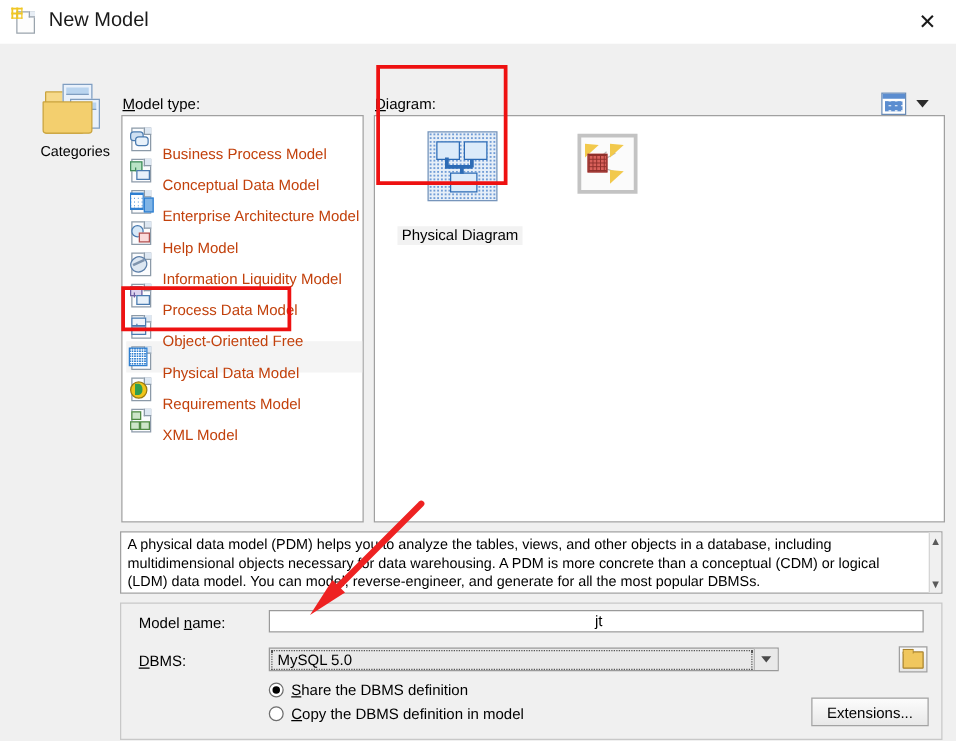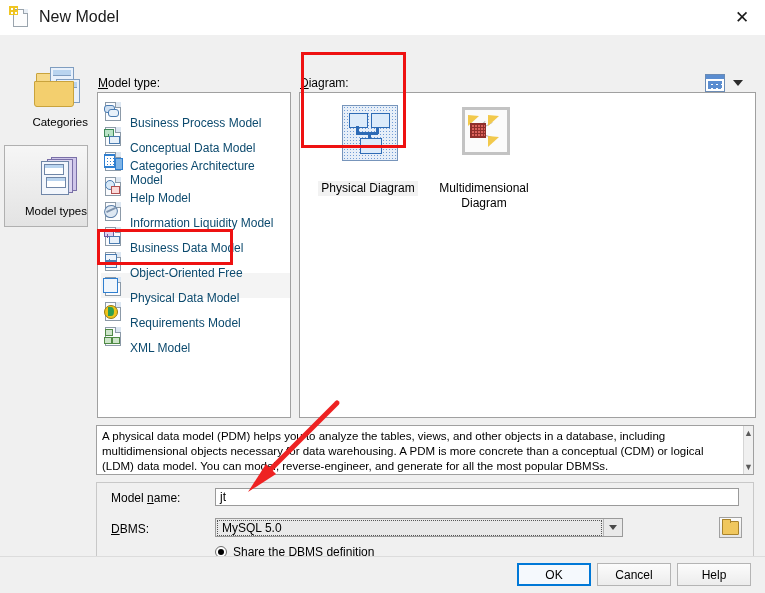--- a/index.html
+++ b/index.html
@@ -75,21 +75,21 @@
                       linear-gradient(180deg,#5b8dd0 3px,transparent 3px);
      background-size:5px 4px;}
   .vb-arrow{margin-left:8px;width:0;height:0;border-left:5px solid transparent;border-right:5px solid transparent;border-top:6px solid #2b2b2b;}
 
   
   .pane-left{position:absolute;left:97px;top:57px;width:192px;height:324px;background:#fff;
              border:1px solid #a0a0a0;overflow:hidden;}
   .mlist{padding:5px 0 0 3px;}
   .mrow{height:25px;display:flex;align-items:center;padding-left:2px;}
   .mrow.sel{background:#f4f4f4;}
-  .mrow .mlabel{font-size:12px;margin-left:7px;color:#0c4a6e;margin-top:24px;}
+  .mrow .mlabel{font-size:12px;margin-left:7px;color:#c2410c;margin-top:24px;}
   .mico{width:20px;height:20px;position:relative;flex:0 0 auto;}
   .doc{position:absolute;left:2px;top:1px;width:14px;height:17px;background:#fbfcfe;border:1px solid #8c9aa8;}
   .doc:after{content:"";position:absolute;right:-1px;top:-1px;width:5px;height:5px;background:#dde7f2;border-left:1px solid #8c9aa8;border-bottom:1px solid #8c9aa8;}
   .ov{position:absolute;}
 
   
   .pane-right{position:absolute;left:299px;top:57px;width:455px;height:324px;background:#fff;
               border:1px solid #a0a0a0;}
   .dgrid{display:flex;padding:10px 0 0 14px;}
   .dcell{width:108px;display:flex;flex-direction:column;align-items:center;margin-right:8px;}
@@ -122,21 +122,21 @@
   .descscroll{width:15px;background:#f0f0f0;border-left:1px solid #d5d5d5;
      display:flex;flex-direction:column;justify-content:space-between;align-items:center;padding:2px 0;}
   .sc-up,.sc-dn{font-size:9px;color:#5a5a5a;}
 
   
   .groupbox{position:absolute;left:96px;top:447px;width:658px;height:110px;background:#f0f0f0;
             border:1px solid #c8c8c8;box-sizing:border-box;}
   .frow{position:absolute;display:flex;align-items:flex-end;}
   .flabel{font-size:12px;}
   .tinput{height:18px;background:#fff;border:1px solid #9a9a9a;box-sizing:border-box;
-          display:flex;align-items:center;padding-left:4px;font-size:12px;}
+          display:flex;align-items:center;padding-left:4px;font-size:12px;justify-content:center;}
   .combo{height:19px;background:#e9e9e9;border:1px solid #9a9a9a;box-sizing:border-box;display:flex;align-items:center;}
   .combo-val{flex:1 1 auto;padding-left:4px;font-size:12px;border:1px dotted #555;margin:1px;height:14px;
              display:flex;align-items:center;background:#e9e9e9;}
   .combo-btn{width:18px;height:17px;display:flex;align-items:center;justify-content:center;
              background:#e9e9e9;border-left:1px solid #b6b6b6;}
   .chev{width:0;height:0;border-left:4px solid transparent;border-right:4px solid transparent;border-top:5px solid #4a4a4a;}
   .foldbtn{width:23px;height:21px;background:linear-gradient(180deg,#fbfbfb,#e6e6e6);border:1px solid #a0a0a0;
            display:flex;align-items:center;justify-content:center;box-sizing:border-box;}
   .fold-ic{width:15px;height:12px;background:#f0c75e;border:1px solid #a9832c;border-radius:1px;position:relative;}
   .fold-ic:before{content:"";position:absolute;left:-1px;top:-3px;width:7px;height:3px;background:#f0c75e;border:1px solid #a9832c;border-bottom:none;border-radius:1px 1px 0 0;}
@@ -185,30 +185,20 @@
           <div class="cat-doc1">
               <div class="bar"></div>
             </div>
           <div class="cat-doc2">
               <div class="bar"></div>
             </div>
           <div class="fold-front"></div>
         </div>
         <div class="rail-label">Categories</div>
       </div>
-      <div class="rail-item selected">
-        <div class="ico-mt">
-          <div class="mt-s3"></div>
-            <div class="mt-s2"></div>
-            <div class="mt-s1"></div>
-          <div class="mt-b1"></div>
-            <div class="mt-b2"></div>
-        </div>
-        <div class="rail-label">Model types</div>
-      </div>
     </div>
 
     <div class="lbl-modeltype"><span class="u">M</span><span>odel type:</span></div>
     <div class="lbl-diagram"><span class="u">D</span><span>iagram:</span></div>
 
     <div class="viewbtn">
       <div class="vb-grid">
           <div class="vb-dots"></div>
         </div>
       <div class="vb-arrow"></div>
@@ -238,21 +228,21 @@
 
         <div class="mrow">
           <div class="mico">
             <div class="doc"></div>
             <div class="ov" style="left:1px;top:3px;width:11px;height:14px;background:#2f7fd0;"></div>
             <div class="ov" style="left:2px;top:5px;width:9px;height:10px;
                background-image:linear-gradient(90deg,#ffffff 2px,transparent 2px),linear-gradient(180deg,#ffffff 2px,transparent 2px);
                background-size:3px 3px;"></div>
             <div class="ov" style="left:12px;top:7px;width:6px;height:10px;background:#7fb4e6;border:1px solid #2f7fd0;"></div>
           </div>
-          <div class="mlabel">Categories Architecture Model</div>
+          <div class="mlabel">Enterprise Architecture Model</div>
         </div>
 
         <div class="mrow">
           <div class="mico">
             <div class="doc"></div>
             <div class="ov" style="left:2px;top:4px;width:8px;height:8px;border-radius:50%;background:#d8e9f8;border:1px solid #4a7bb0;"></div>
             <div class="ov" style="left:8px;top:10px;width:7px;height:6px;background:#fbdada;border:1px solid #b05050;"></div>
           </div>
           <div class="mlabel">Help Model</div>
         </div>
@@ -266,21 +256,21 @@
           <div class="mlabel">Information Liquidity Model</div>
         </div>
 
         <div class="mrow">
           <div class="mico">
             <div class="doc"></div>
             <div class="ov" style="left:1px;top:3px;width:8px;height:6px;background:#dcd3ef;border:1px solid #6a5ca0;"></div>
             <div class="ov" style="left:6px;top:10px;width:9px;height:6px;background:#e8f1fa;border:1px solid #4a7bb0;"></div>
             <div class="ov" style="left:4px;top:8px;width:1px;height:4px;background:#6a5ca0;"></div>
           </div>
-          <div class="mlabel">Business Data Model</div>
+          <div class="mlabel">Process Data Model</div>
         </div>
 
         <div class="mrow">
           <div class="mico">
             <div class="doc"></div>
             <div class="ov" style="left:2px;top:3px;width:10px;height:5px;background:#eef4fb;border:1px solid #4a7bb0;"></div>
             <div class="ov" style="left:2px;top:10px;width:10px;height:5px;background:#eef4fb;border:1px solid #4a7bb0;"></div>
             <div class="ov" style="left:6px;top:8px;width:1px;height:2px;background:#4a7bb0;"></div>
           </div>
           <div class="mlabel">Object-Oriented Free</div>
@@ -341,21 +331,20 @@
           <div class="dicon">
             <div class="md-frame"></div>
             <div class="md-line" style="left:22px;top:26px;width:12px;transform:rotate(-42deg);"></div>
             <div class="md-line" style="left:26px;top:26px;width:14px;transform:rotate(-30deg);"></div>
             <div class="md-line" style="left:26px;top:30px;width:16px;transform:rotate(18deg);"></div>
             <div class="md-tri" style="left:14px;top:12px;border-left:11px solid #f2c94c;border-bottom:10px solid transparent;border-top:1px solid transparent;"></div>
             <div class="md-tri" style="left:34px;top:12px;border-left:11px solid #f2c94c;border-bottom:10px solid transparent;border-top:1px solid transparent;"></div>
             <div class="md-tri" style="left:34px;top:33px;border-left:11px solid #f2c94c;border-bottom:10px solid transparent;border-top:1px solid transparent;"></div>
             <div class="md-cube"></div>
           </div>
-          <div class="dcaption">Multidimensional Diagram</div>
         </div>
 
       </div>
     </div>
 
     <div class="descbox">
       <div class="desctext">A physical data model (PDM) helps you to analyze the tables, views, and other objects in a database, including multidimensional objects necessary for data warehousing. A PDM is more concrete than a conceptual (CDM) or logical (LDM) data model. You can model, reverse-engineer, and generate for all the most popular DBMSs.</div>
       <div class="descscroll">
         <div class="sc-up">▲</div>
         <div class="sc-dn">▼</div>
@@ -393,25 +382,20 @@
         </div>
         <div class="radio-row">
           <div class="radio"></div>
           <div class="radio-label"><span class="u">C</span>opy the DBMS definition in model</div>
         </div>
       </div>
 
       <div class="extbtn">Extensions...</div>
     </div>
 
-    <div class="btnbar">
-      <div class="dbtn primary" style="left:517px;">OK</div>
-      <div class="dbtn" style="left:597px;">Cancel</div>
-      <div class="dbtn" style="left:677px;">Help</div>
-    </div>
 
   </div>
 
   <div class="redbox" style="left:97px;top:229px;width:136px;height:36px;"></div>
   <div class="redbox" style="left:301px;top:52px;width:105px;height:96px;"></div>
 
   <svg class="arrow-svg" viewBox="0 0 765 593">
     <line x1="337" y1="403" x2="262" y2="478" stroke="#ee2222" stroke-width="5" stroke-linecap="round"></line>
     <polygon points="248,492 276,474 266,464" fill="#ee2222"></polygon>
   </svg>

